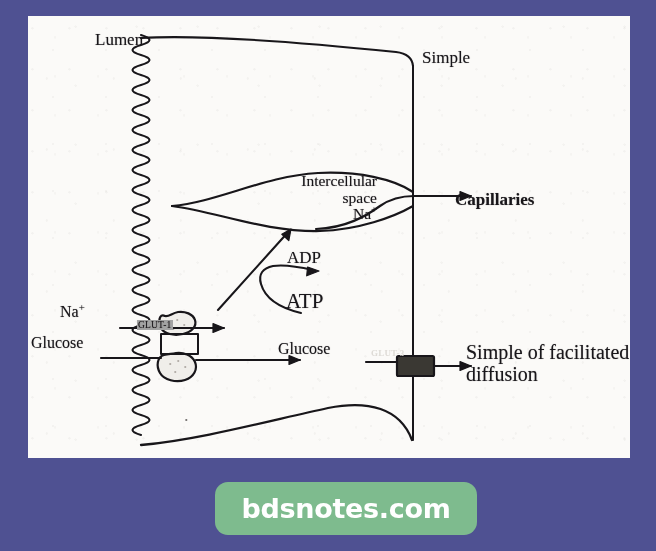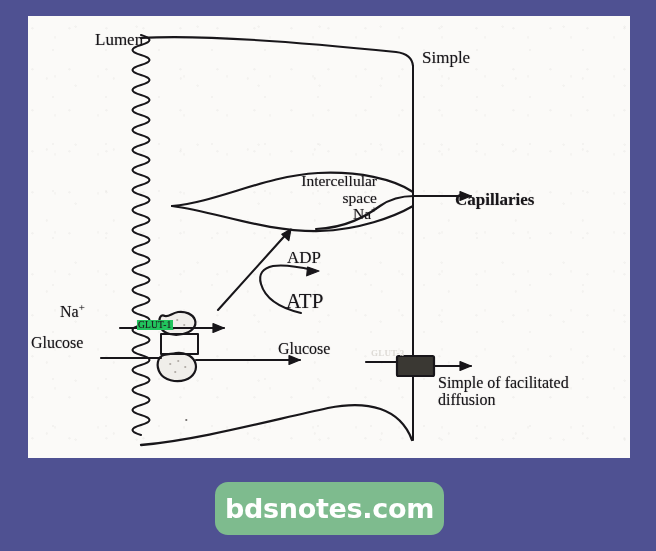--- a/index.html
+++ b/index.html
@@ -59,29 +59,29 @@
   }
   .lbl-lumen        { left: 95px;  top: 31px;  font-size: 17px; }
   .lbl-blood        { left: 422px; top: 49px;  font-size: 17px; }
   .lbl-inter        { left: 267px; top: 173px; font-size: 15.5px; text-align: right; width: 110px; }
   .lbl-capillaries  { left: 455px; top: 191px; font-size: 17px; font-weight: bold; }
   .lbl-adp          { left: 287px; top: 249px; font-size: 17px; }
   .lbl-atp          { left: 286px; top: 290px; font-size: 21px; }
   .lbl-na-left      { left: 60px;  top: 303px; font-size: 16px; }
   .lbl-glucose-left { left: 31px;  top: 334px; font-size: 16px; }
   .lbl-glucose-mid  { left: 278px; top: 340px; font-size: 16px; }
-  .lbl-diffusion    { left: 438px; top: 342px; font-size: 16px; margin-top: 32px; }
+  .lbl-diffusion    { left: 466px; top: 342px; font-size: 20px; }
   .lbl-glut1 {
     position: absolute;
     left: 137px; top: 320px;
     font-size: 9.5px;
     font-family: "Liberation Serif", serif;
     letter-spacing: .2px;
     color: #1b181b;
-    background: #22c55e;
+    background: #a3a3a3;
     padding: 0 1px;
     white-space: nowrap;
     text-shadow: 0 0 1px rgba(40,35,35,.5);
   }
   .lbl-glut2 {
     position: absolute;
     left: 371px; top: 348px;
     font-size: 9px;
     font-family: "Liberation Serif", serif;
     font-weight: bold;
@@ -89,21 +89,21 @@
     color: #dedbd6;
     white-space: nowrap;
   }
   sup { font-size: .68em; vertical-align: super; line-height: 0; }
 
   
   #watermark {
     position: absolute;
     left: 215px;
     top: 482px;
-    width: 229px;
+    width: 262px;
     height: 53px;
     background: #7ebb8e;
     border-radius: 13px;
     display: flex;
     align-items: center;
     justify-content: center;
   }
   #watermark-text {
     color: #ffffff;
     font-family: "DejaVu Sans", sans-serif;

